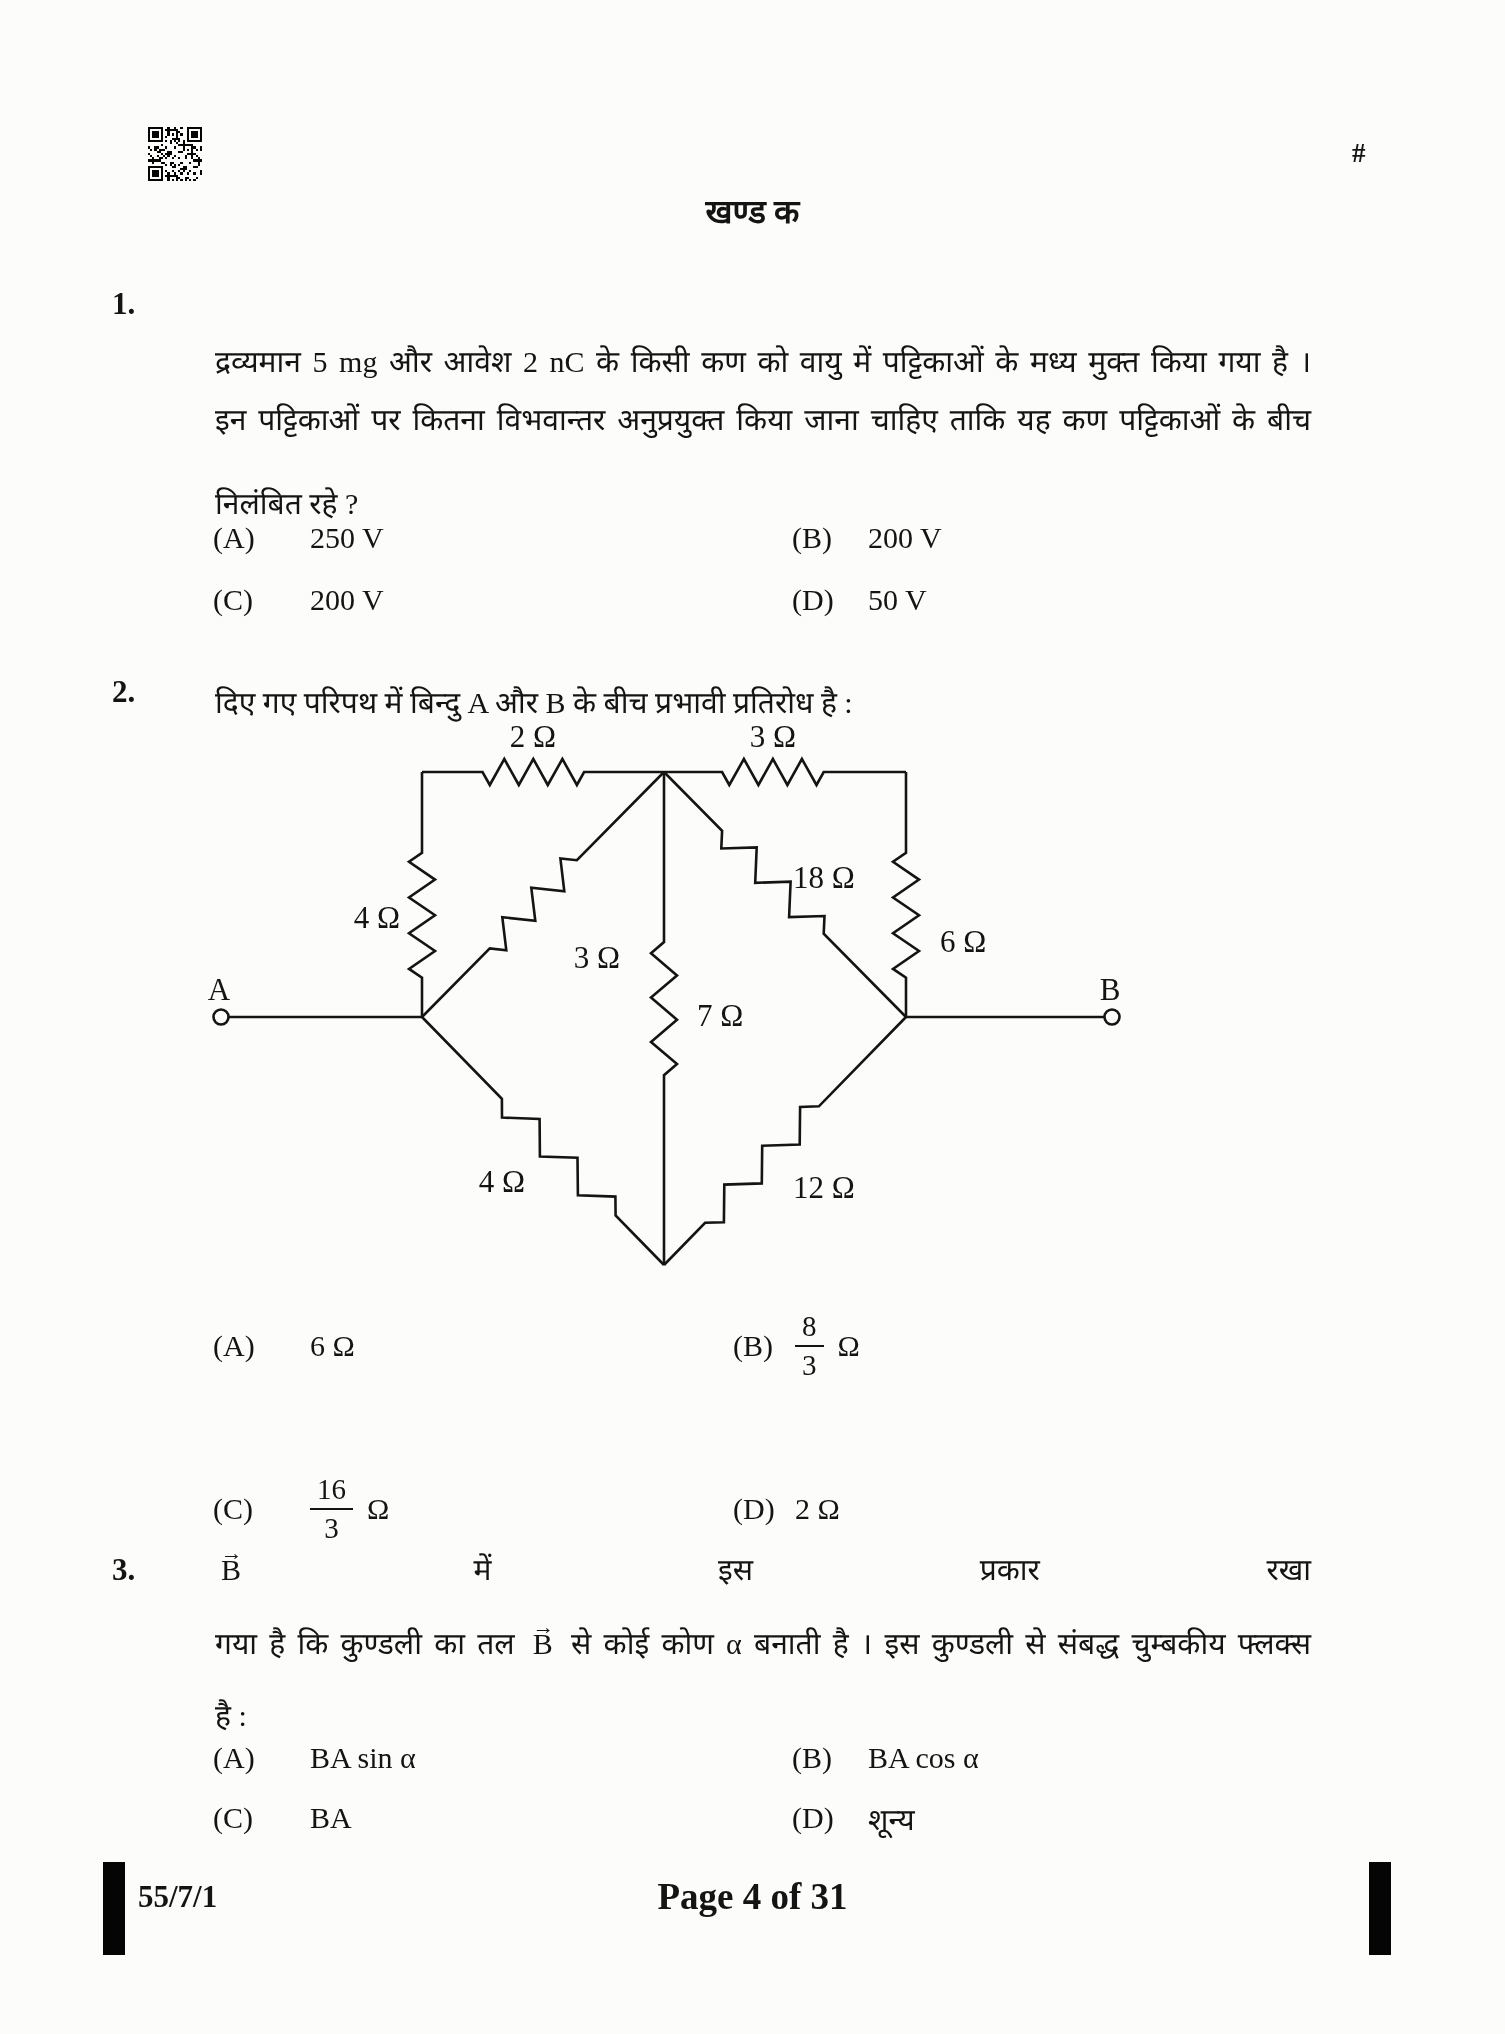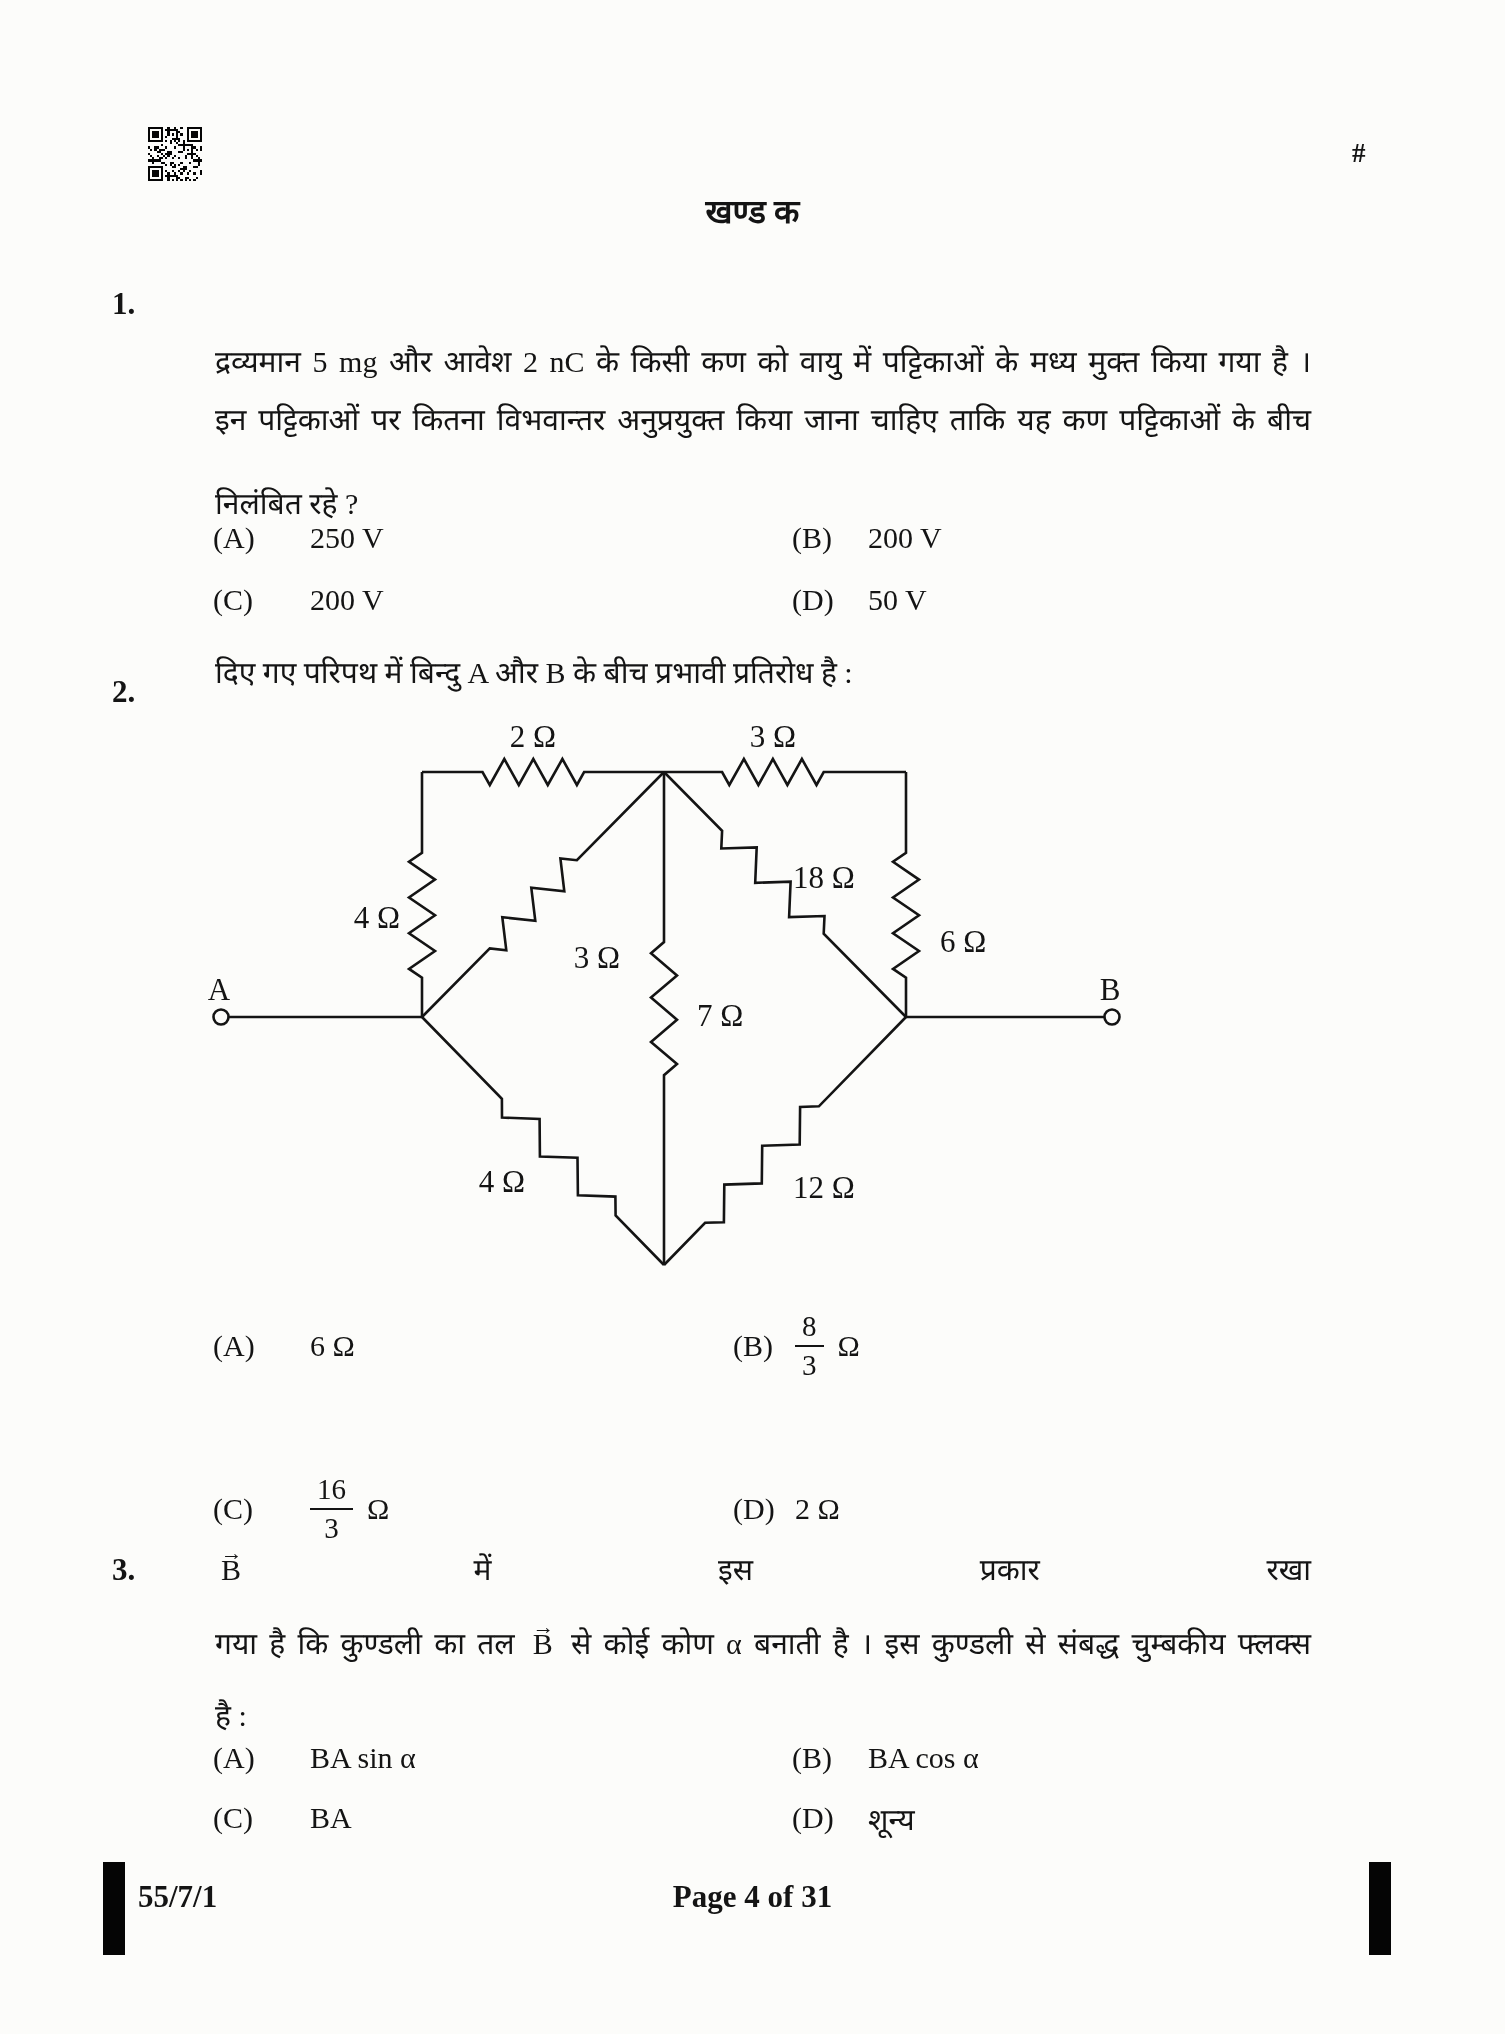--- a/index.html
+++ b/index.html
@@ -51,21 +51,21 @@
   .vec{position:relative;display:inline-block;margin:0 6px;}
   .vec-arrow{
     position:absolute;top:-0.78em;left:50%;
     transform:translateX(-50%);
     font-size:0.72em;letter-spacing:-1px;
   }
   .footer-bar{background:#050505;}
   .paper-code{font-size:31px;font-weight:bold;line-height:58px;}
   .page-indicator{
     left:0;width:1505px;text-align:center;
-    font-size:31px;font-weight:bold;line-height:58px;
+    font-size:37px;font-weight:bold;line-height:58px;
   }
   svg text{
     font-family:"Liberation Serif","DejaVu Sans",serif;
     font-size:31px;fill:#141414;
   }
   .circuit path,.circuit line{stroke:#141414;stroke-width:2.6;fill:none;}
   .circuit circle{stroke:#141414;stroke-width:2.6;fill:#fcfcfa;}
 </style>
 </head>
 <body>
@@ -257,21 +257,21 @@
   <div class="abs opt opt-h" style="left:213px;top:571px;">
     <span class="olabel w97">(C)</span>
     <span>200 V</span>
   </div>
   <div class="abs opt opt-h" style="left:792px;top:571px;">
     <span class="olabel w76">(D)</span>
     <span>50 V</span>
   </div>
 
   <div class="abs qnum" style="top:663px;">2.</div>
-  <div class="abs qline" style="top:644px;">दिए गए परिपथ में बिन्दु A और B के बीच प्रभावी प्रतिरोध है :</div>
+  <div class="abs qline" style="top:674px;">दिए गए परिपथ में बिन्दु A और B के बीच प्रभावी प्रतिरोध है :</div>
 
   <svg class="abs circuit" style="left:0;top:690px;" width="1505" height="620" viewBox="0 690 1505 620" id="circuit">
     <g id="circuit-paths">
         <path d="M 422 772 L 482.5 772.0 L 489.8 785.0 L 504.3 759.0 L 518.8 785.0 L 533.3 759.0 L 547.8 785.0 L 562.4 759.0 L 576.9 785.0 L 584.1 772.0 L 664 772"></path>
         <path d="M 664 772 L 722.1 772.0 L 729.3 785.0 L 743.9 759.0 L 758.4 785.0 L 772.9 759.0 L 787.4 785.0 L 801.9 759.0 L 816.5 785.0 L 823.7 772.0 L 906 772"></path>
         <path d="M 422 772 L 422.0 852.9 L 409.0 861.8 L 435.0 879.6 L 409.0 897.5 L 435.0 915.3 L 409.0 933.2 L 435.0 951.0 L 409.0 968.9 L 422.0 977.8 L 422 1017"></path>
         <path d="M 422 1017 L 489.8 948.4 L 506.3 950.2 L 502.3 917.2 L 535.3 920.8 L 531.3 887.8 L 564.3 891.4 L 560.4 858.4 L 576.9 860.2 L 664 772"></path>
         <path d="M 664 772 L 722.1 830.8 L 721.3 848.5 L 756.7 847.4 L 755.2 882.8 L 790.6 881.7 L 789.1 917.1 L 824.5 916.0 L 823.7 933.7 L 906 1017"></path>
         <path d="M 906 772 L 906.0 852.9 L 893.0 861.8 L 919.0 879.6 L 893.0 897.5 L 919.0 915.3 L 893.0 933.2 L 919.0 951.0 L 893.0 968.9 L 906.0 977.8 L 906 1017"></path>
         <path d="M 664 772 L 664.0 942.1 L 651.0 953.2 L 677.0 975.4 L 651.0 997.5 L 677.0 1019.7 L 651.0 1041.9 L 677.0 1064.1 L 664.0 1075.2 L 664 1265"></path>

